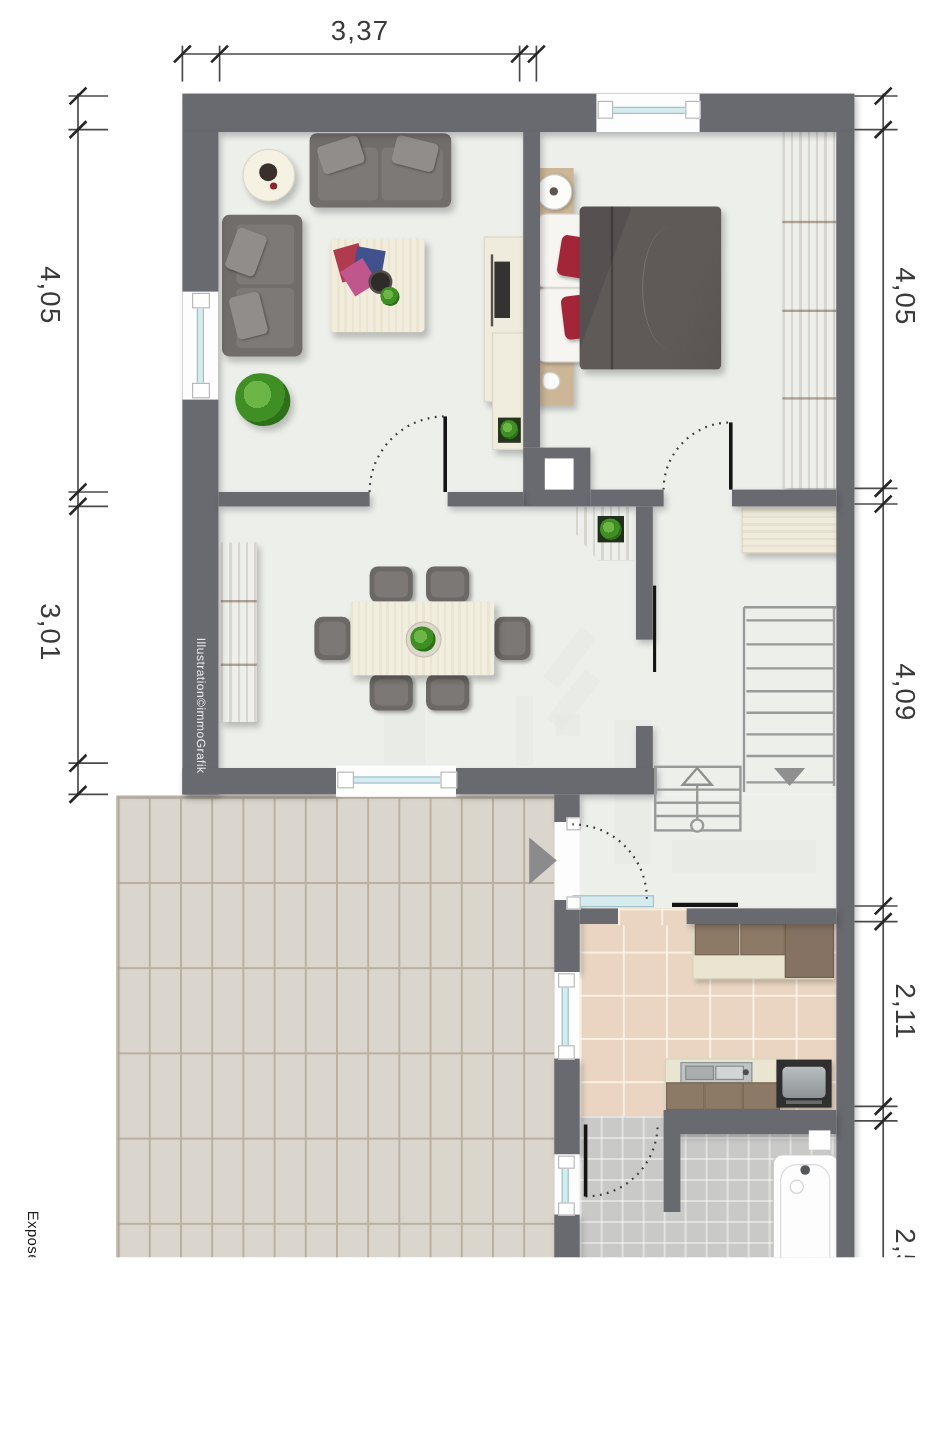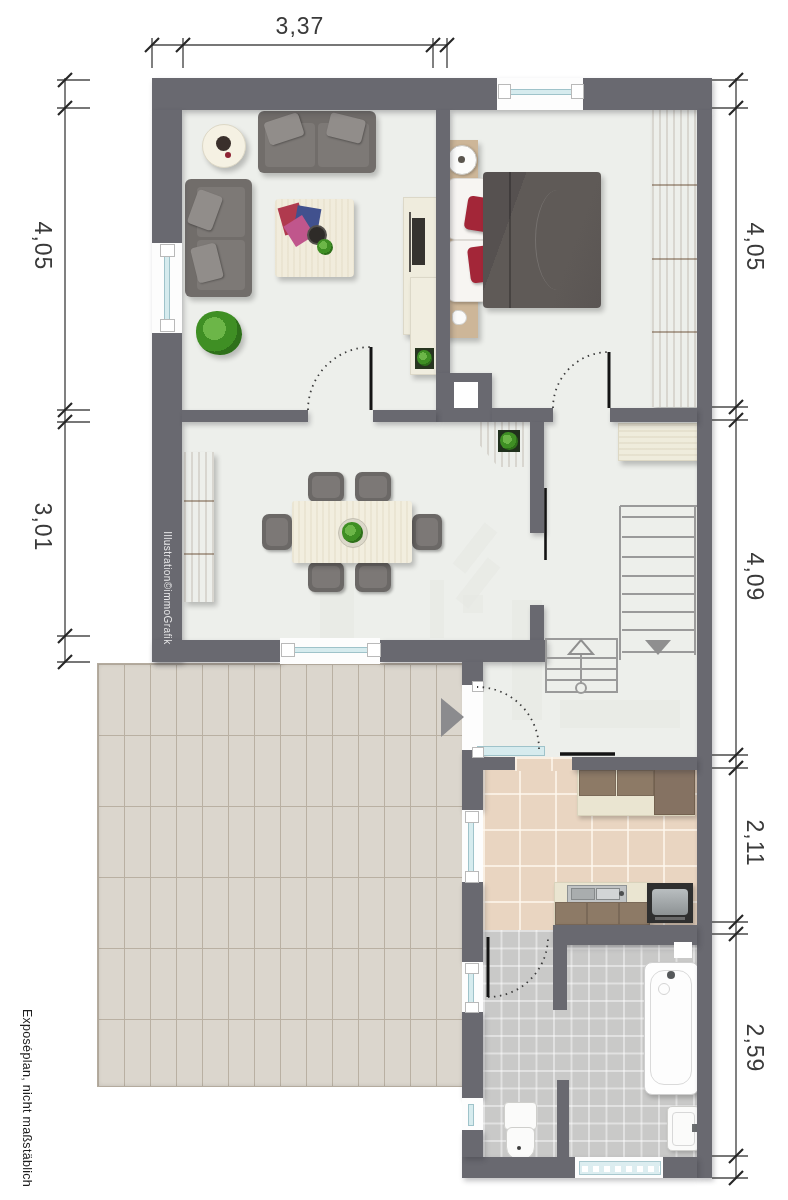--- a/index.html
+++ b/index.html
@@ -1,16 +1,16 @@
 <!DOCTYPE html>
 <html><head>
 <meta charset="utf-8">
 <style>
   html,body{margin:0;padding:0;background:#fff;}
-  #plan{position:relative;width:788px;height:1200px;background:#fff;overflow:hidden;
+  #plan{position:relative;width:788px;height:1048px;background:#fff;overflow:hidden;
         font-family:"Liberation Sans",sans-serif;}
   .abs{position:absolute;}
   
   .floor{position:absolute;background:#edefeb;}
   .terrace{position:absolute;background-color:#dbd6cd;
      background-image:linear-gradient(90deg,#b9b0a2 1.3px,transparent 1.3px),
                       linear-gradient(180deg,#b9b0a2 1.3px,transparent 1.3px);
      background-size:26px 71px;border:1px solid #b4ab9e;box-shadow:0 0 4px rgba(0,0,0,.12) inset;}
   .kitchen-tiles{position:absolute;background-color:#e9d5c1;
      background-image:linear-gradient(90deg,rgba(255,248,238,.75) 2px,transparent 2px),

